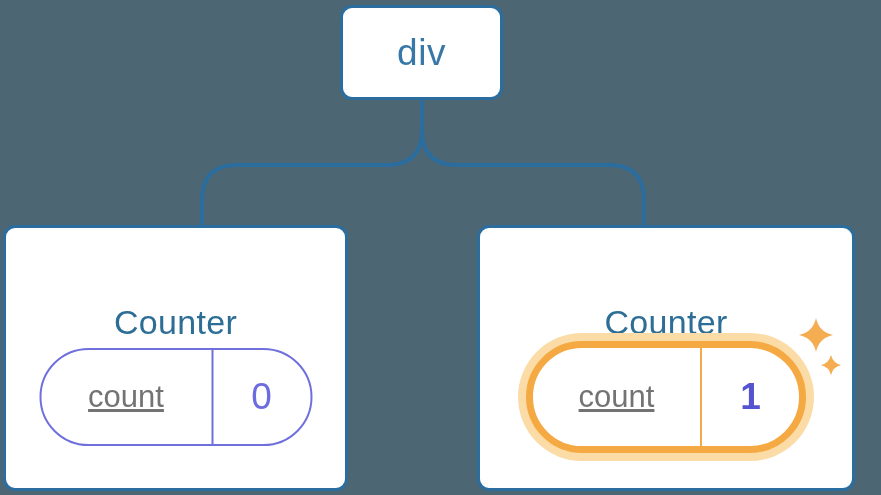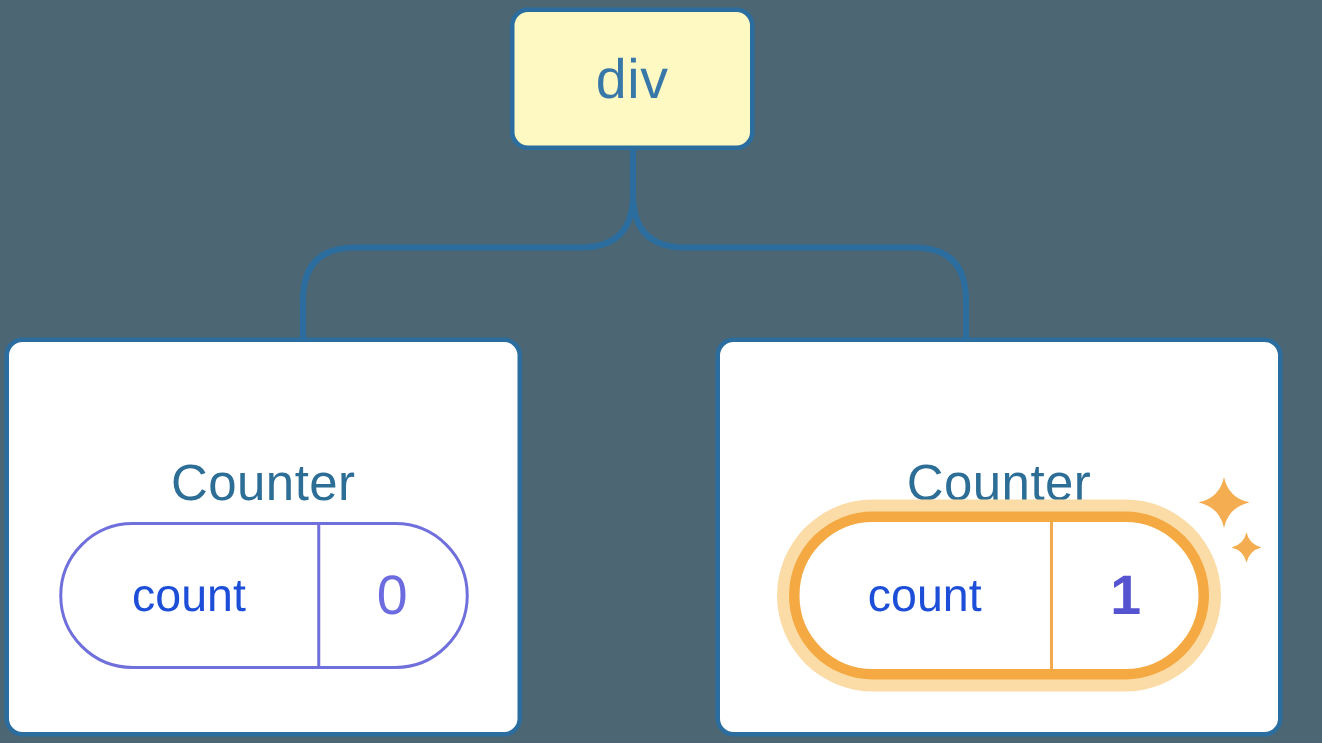--- a/index.html
+++ b/index.html
@@ -16,21 +16,21 @@
     overflow: hidden;
   }
   
   .root-node {
     position: absolute;
     left: 340px;
     top: 5px;
     width: 163px;
     height: 95px;
     box-sizing: border-box;
-    background: #fef9c3;
+    background: #ffffff;
     border: 3px solid #2b6d9e;
     border-radius: 12px;
     display: flex;
     align-items: center;
     justify-content: center;
   }
   .root-node .label {
     color: #3878a8;
     font-size: 37px;
     font-weight: 500;
@@ -90,22 +90,23 @@
     width: 280px;
     height: 112px;
     border: 7px solid #f5a942;
     box-shadow: 0 0 0 8px #fbdca6;
   }
   .pill .name-cell {
     flex: 1;
     display: flex;
     align-items: center;
     justify-content: center;
-    color: #1d4ed8;
+    color: #737373;
     font-size: 31px;
+    text-decoration: underline;
   }
   .pill .divider { width: 2px; }
   .pill.normal .divider    { background: #7070dd; }
   .pill.highlight .divider { background: #f3a94e; }
   .pill .value-cell {
     width: 97px;
     display: flex;
     align-items: center;
     justify-content: center;
     font-size: 37px;

